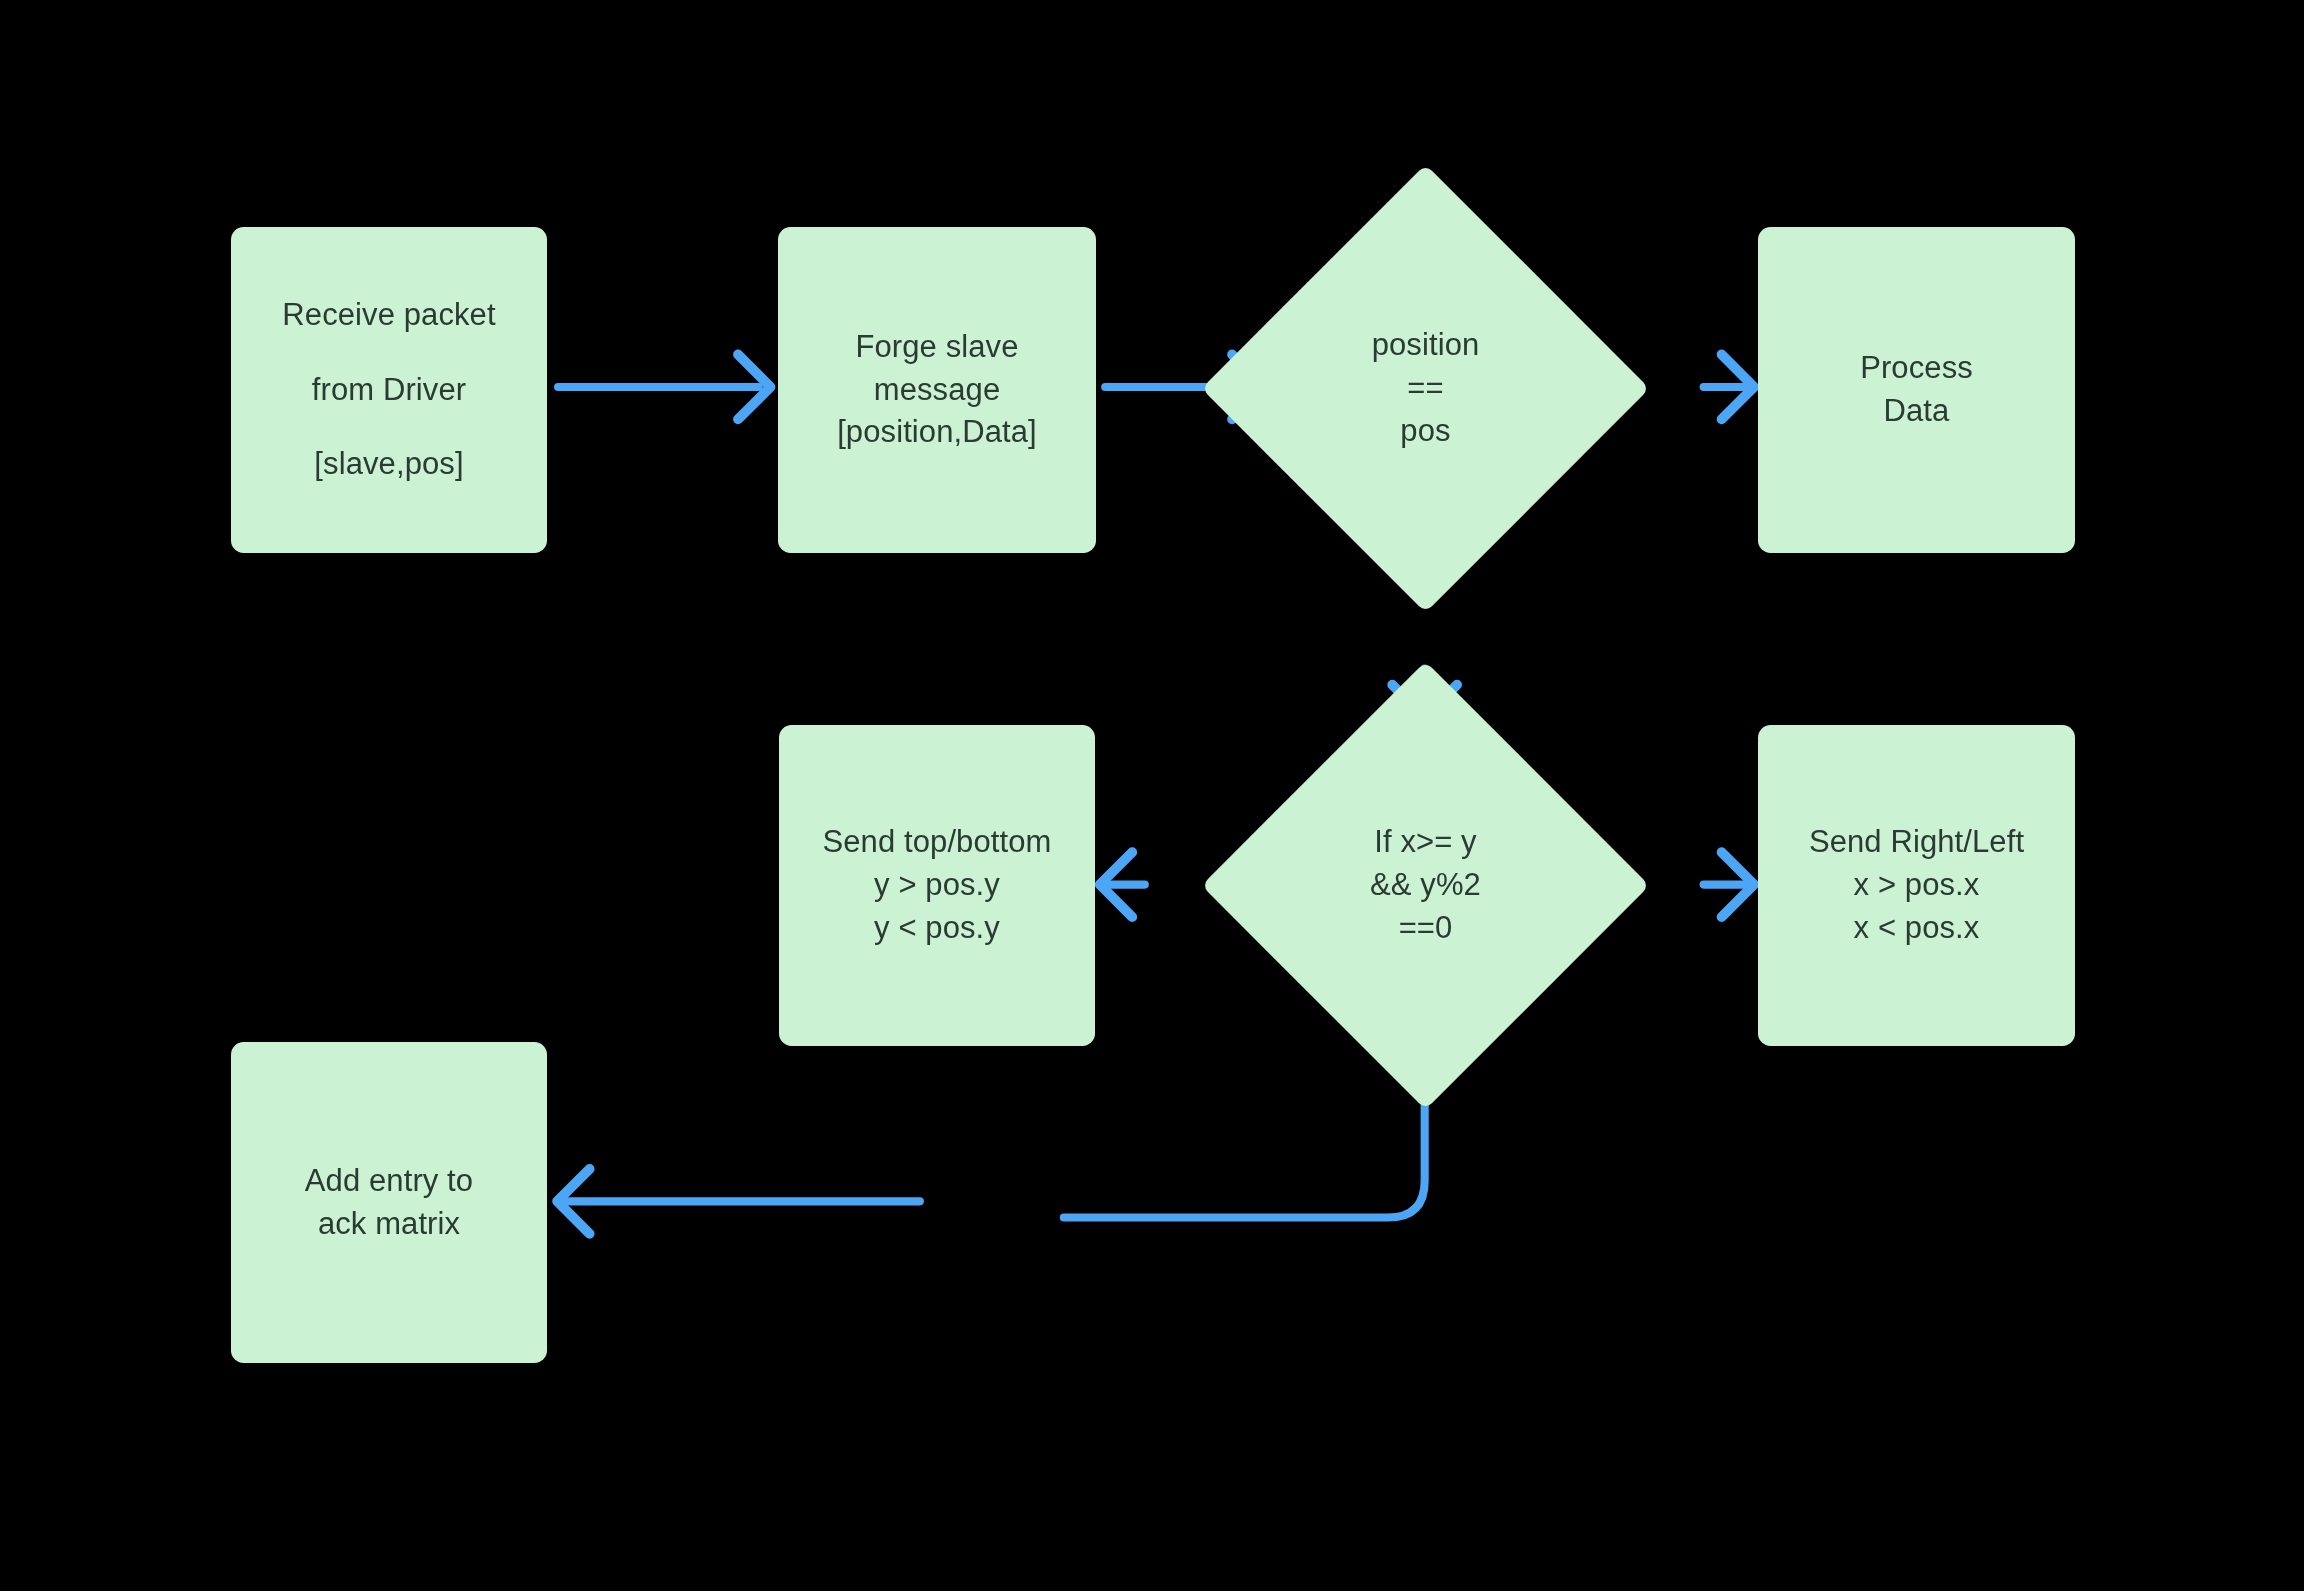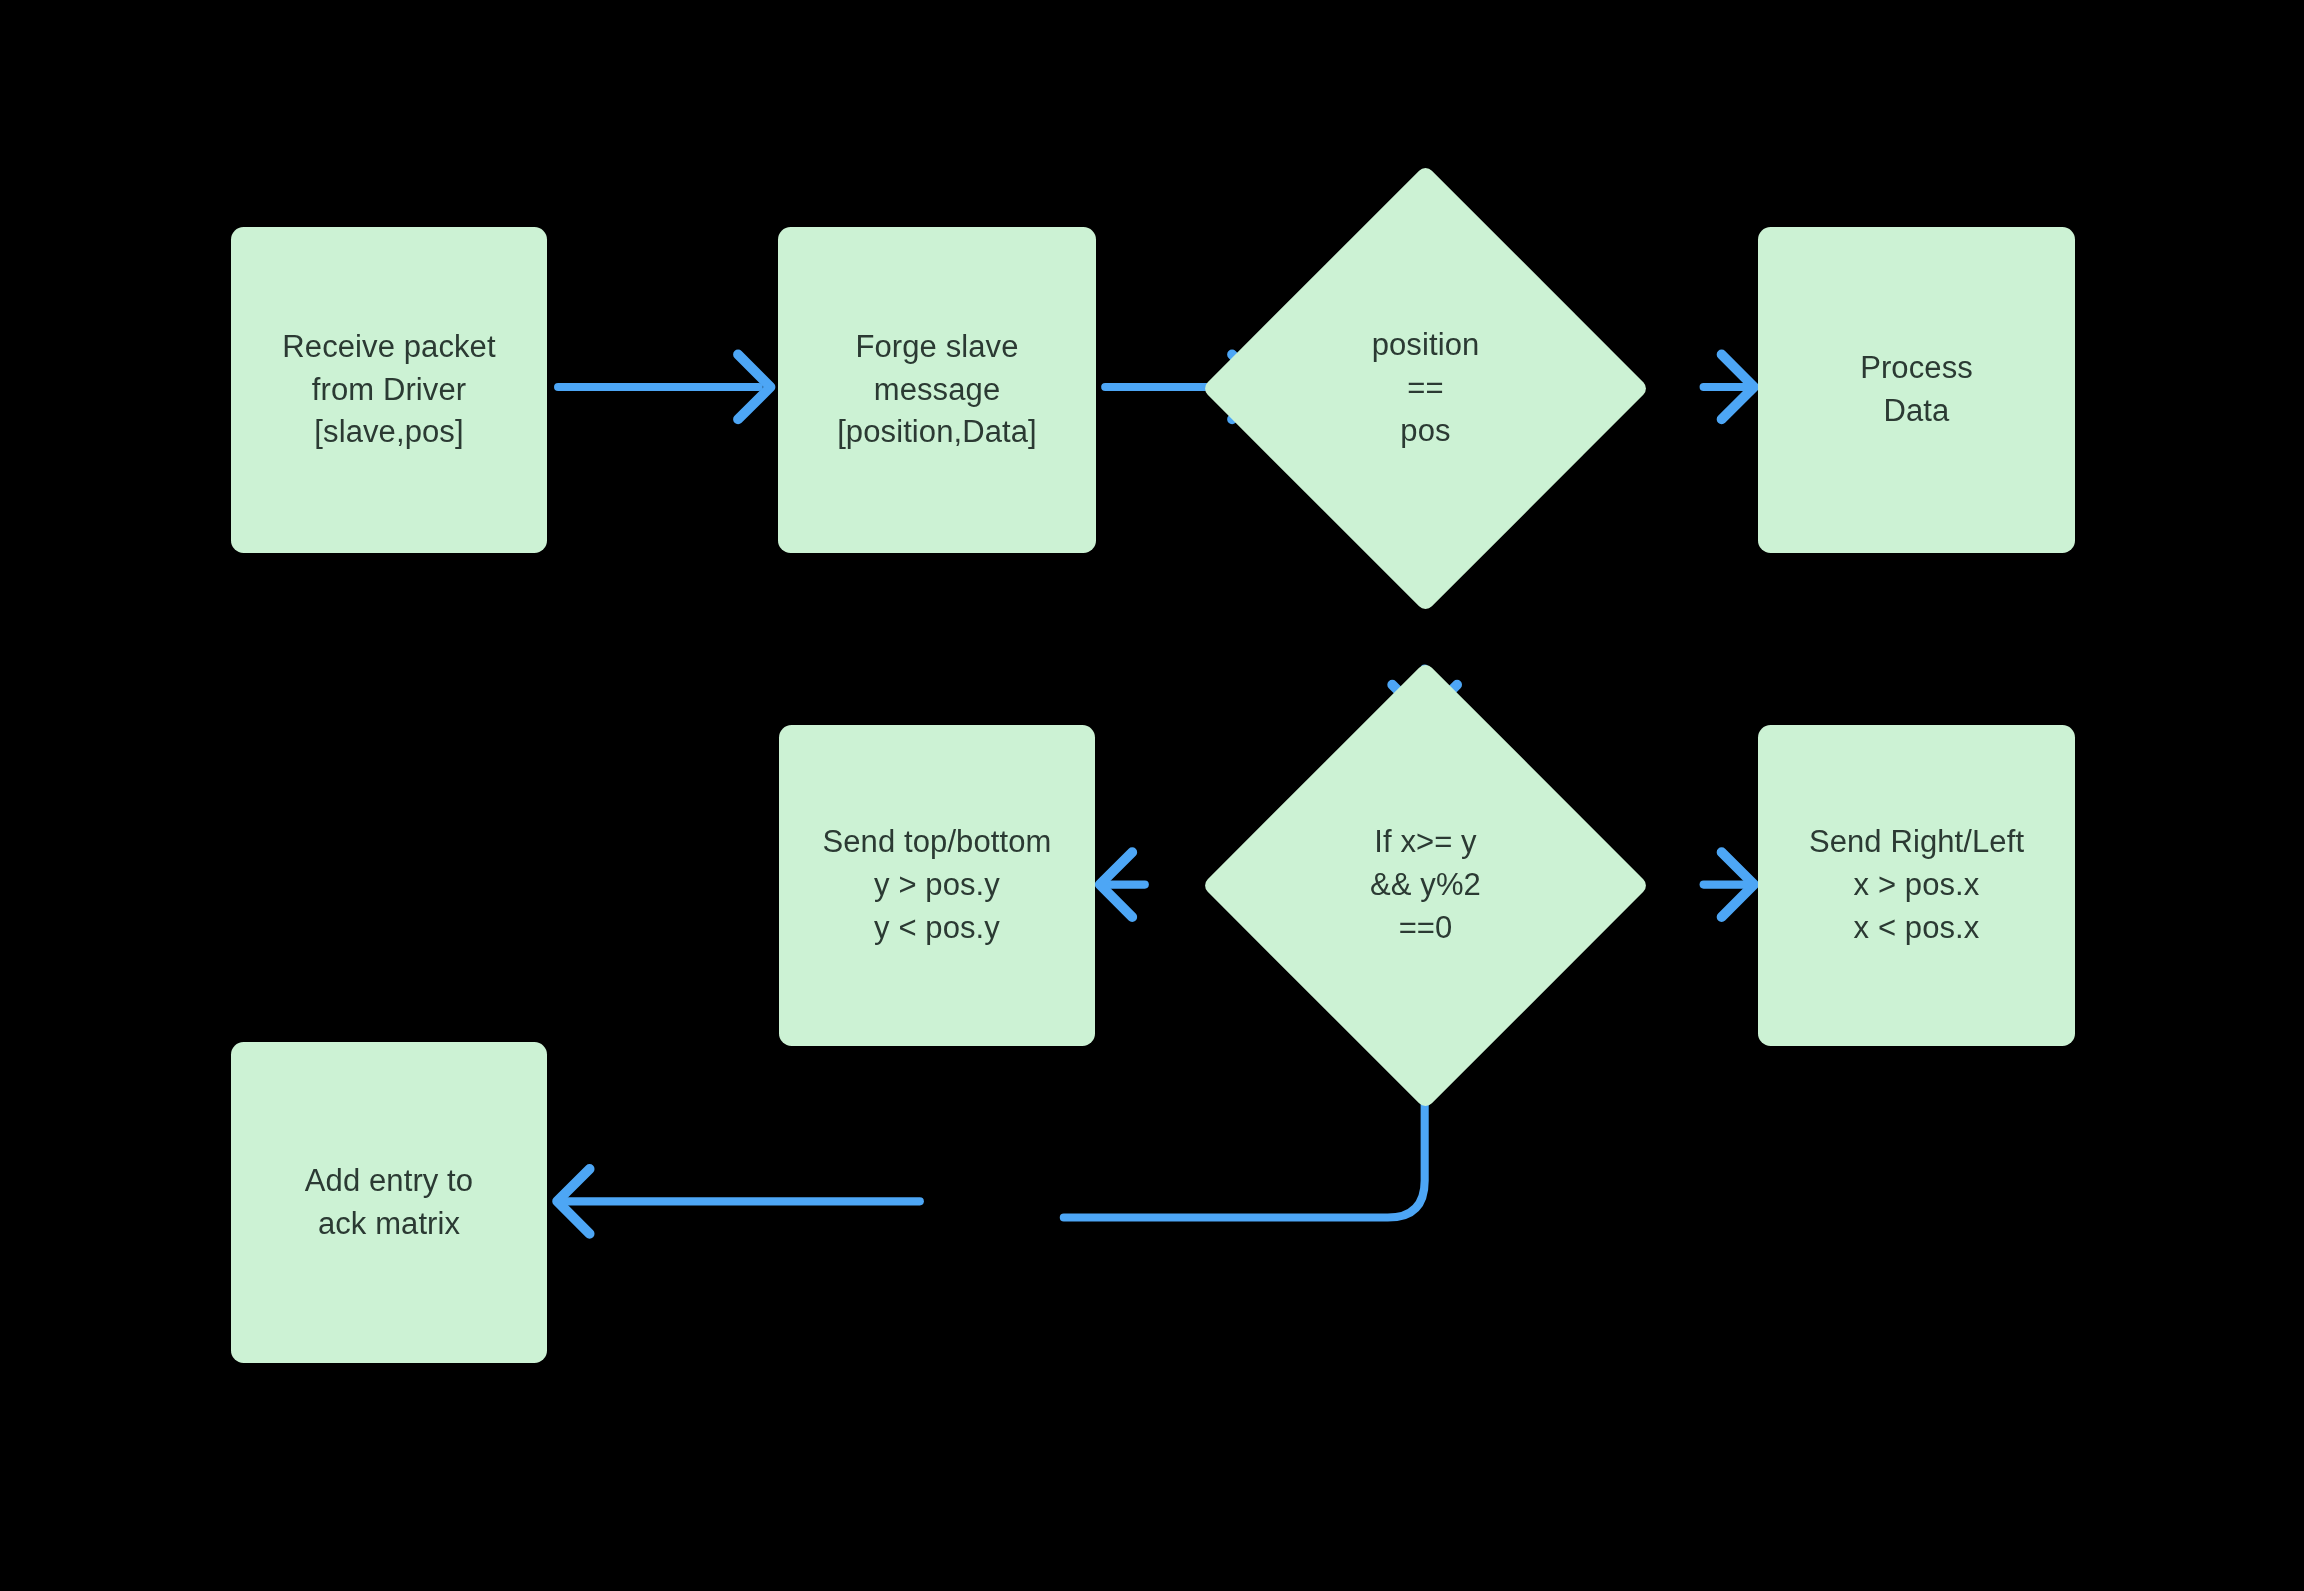--- a/index.html
+++ b/index.html
@@ -105,21 +105,21 @@
       <polyline points="1913,947 1949,983 1913,1019" fill="none" stroke="#4DA6F5" stroke-width="11" stroke-linecap="round" stroke-linejoin="round"></polyline>
     </g>
 
     <g>
       <path d="M 1583 1170 L 1583 1312 Q 1583 1353 1542 1353 L 1182 1353" fill="none" stroke="#4DA6F5" stroke-width="9" stroke-linecap="round" stroke-linejoin="round"></path>
       <line x1="1022" y1="1335" x2="630" y2="1335" stroke="#4DA6F5" stroke-width="9" stroke-linecap="round"></line>
       <polyline points="655,1299 619,1335 655,1371" fill="none" stroke="#4DA6F5" stroke-width="11" stroke-linecap="round" stroke-linejoin="round"></polyline>
     </g>
   </svg>
 
-  <div class="node node-box" style="left:231px; top:227px; width:316px; height:326px;">
+  <div class="node node-box" style="left:231px; top:227px; width:316px; height:326px;gap:32px;">
     <span class="node-label">Receive packet</span>
     <span class="node-label">from Driver</span>
     <span class="node-label">[slave,pos]</span>
   </div>
 
   <div class="node node-box" style="left:778px; top:227px; width:318px; height:326px;">
     <span class="node-label">Forge slave</span>
     <span class="node-label">message</span>
     <span class="node-label">[position,Data]</span>
   </div>

